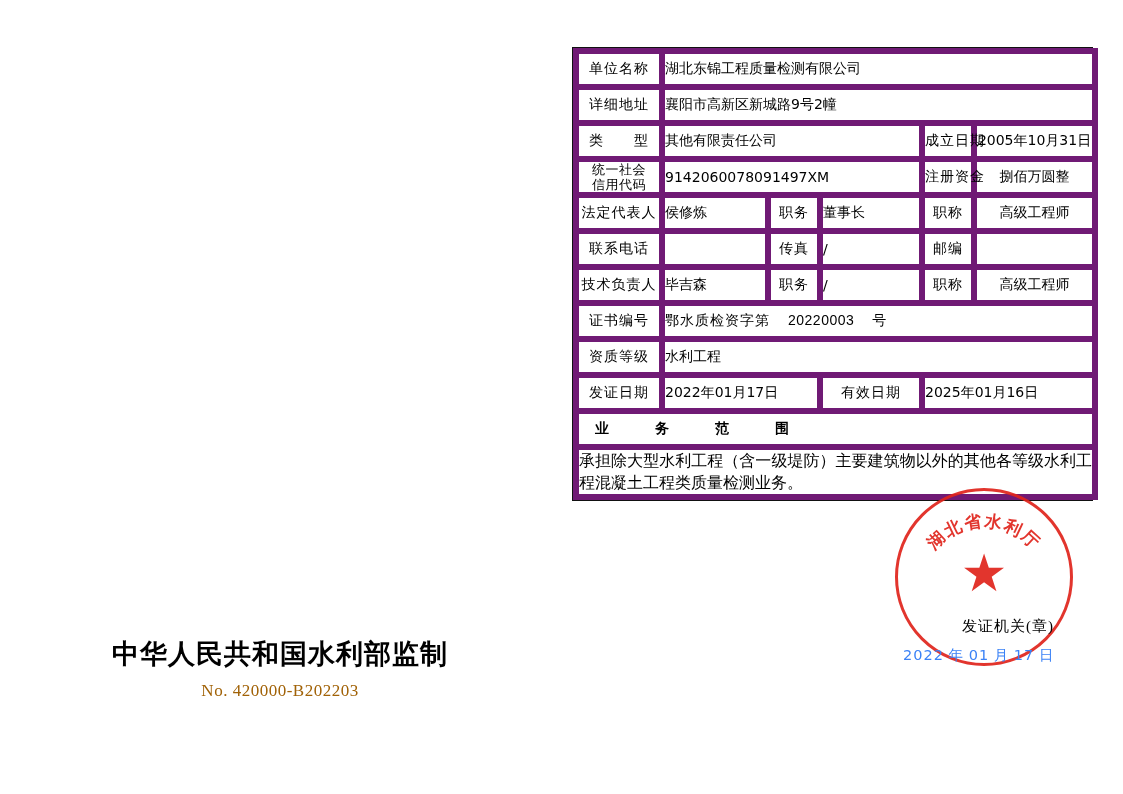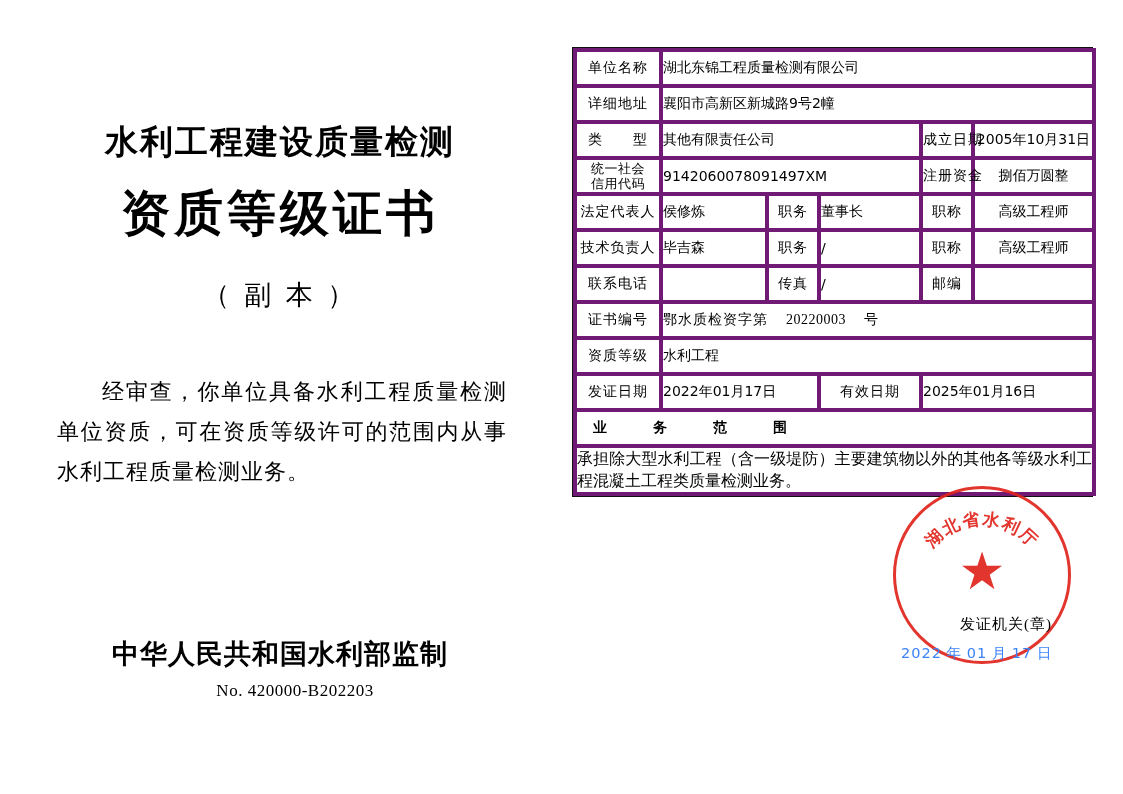--- a/index.html
+++ b/index.html
@@ -84,46 +84,46 @@
     width: 560px;
     text-align: center;
     font-family: "DejaVu Serif", "Liberation Serif", serif;
     font-weight: bold;
     font-size: 27px;
     letter-spacing: 1px;
     color: #000;
   }
   .serial {
     position: absolute;
-    left: 15px;
+    left: 0;
     top: 681px;
     width: 560px;
     text-align: center;
     font-size: 17px;
     letter-spacing: 0.5px;
-    color: #000000;
+    color: #a16207;
   }
 
   
   .right {
     position: absolute;
     left: 572px;
     top: 47px;
     width: 521px;
     border: 1px solid #111;
     box-sizing: border-box;
   }
 
   table.cert {
     border-collapse: collapse;
     width: 100%;
     table-layout: fixed;
   }
   table.cert td {
-    border: 4px solid #701a75;
+    border: 6px solid #701a75;
     padding: 0 0;
     vertical-align: middle;
     font-size: 14px;
     color: #000;
     height: 36px;
     box-sizing: border-box;
   }
   td.lbl {
     text-align: center;
     font-size: 13.5px;
@@ -168,21 +168,21 @@
     text-align: center;
     font-size: 13.5px;
     letter-spacing: 1px;
   }
   td.certno-value {
     font-size: 14.5px;
     padding-left: 14px;
     letter-spacing: 1px;
   }
   .certno-value .num {
-    font-family: Liberation Serif, serif;
+    font-family: Liberation Sans, sans-serif;
     letter-spacing: 0.5px;
   }
 
   .scope-head {
     text-align: left;
     font-weight: bold;
     font-size: 17px;
     letter-spacing: 16px;
     text-indent: 16px;
     height: 34px;
@@ -261,29 +261,21 @@
     font-family: "DejaVu Sans", "Liberation Sans", sans-serif;
   }
 </style>
 </head>
 <body>
 
 <div class="page">
 
   <div class="left">
 
-    <div class="title-block">
-      <div class="title-line1">水利工程建设质量检测</div>
-      <div class="title-line2">资质等级证书</div>
-      <div class="title-sub">（ 副  本 ）</div>
-    </div>
-
-    <div class="body-text">
-      <span class="indent"></span><span>经审查，你单位具备水利工程质量检测单位资质，可在资质等级许可的范围内从事水利工程质量检测业务。</span>
-    </div>
+
 
     <div class="issuer">中华人民共和国水利部监制</div>
     <div class="serial">No. 420000-B202203</div>
   </div>
 
   <div class="right">
     <table class="cert">
       <colgroup>
         <col style="width:86px">
         <col style="width:106px">
@@ -318,34 +310,34 @@
         </tr>
         <tr>
           <td class="lbl">法定代表人</td>
           <td class="val">侯修炼</td>
           <td class="lbl">职务</td>
           <td class="val">董事长</td>
           <td class="lbl">职称</td>
           <td class="val-c">高级工程师</td>
         </tr>
         <tr>
+          <td class="lbl">联系电话</td>
+          <td class="val"></td>
+          <td class="lbl">传真</td>
+          <td class="val">/</td>
+          <td class="lbl">邮编</td>
+          <td class="val-c"></td>
+        </tr>
+        <tr>
           <td class="lbl">技术负责人</td>
           <td class="val">毕吉森</td>
           <td class="lbl">职务</td>
           <td class="val">/</td>
           <td class="lbl">职称</td>
           <td class="val-c">高级工程师</td>
-        </tr>
-        <tr>
-          <td class="lbl">联系电话</td>
-          <td class="val"></td>
-          <td class="lbl">传真</td>
-          <td class="val">/</td>
-          <td class="lbl">邮编</td>
-          <td class="val-c"></td>
         </tr>
         <tr>
           <td class="certno-label">证书编号</td>
           <td class="certno-value" colspan="5">
             <span>鄂水质检资字第</span>
             &nbsp;&nbsp;&nbsp;<span class="num">20220003</span>&nbsp;&nbsp;&nbsp;
             <span>号</span>
           </td>
         </tr>
         <tr>

